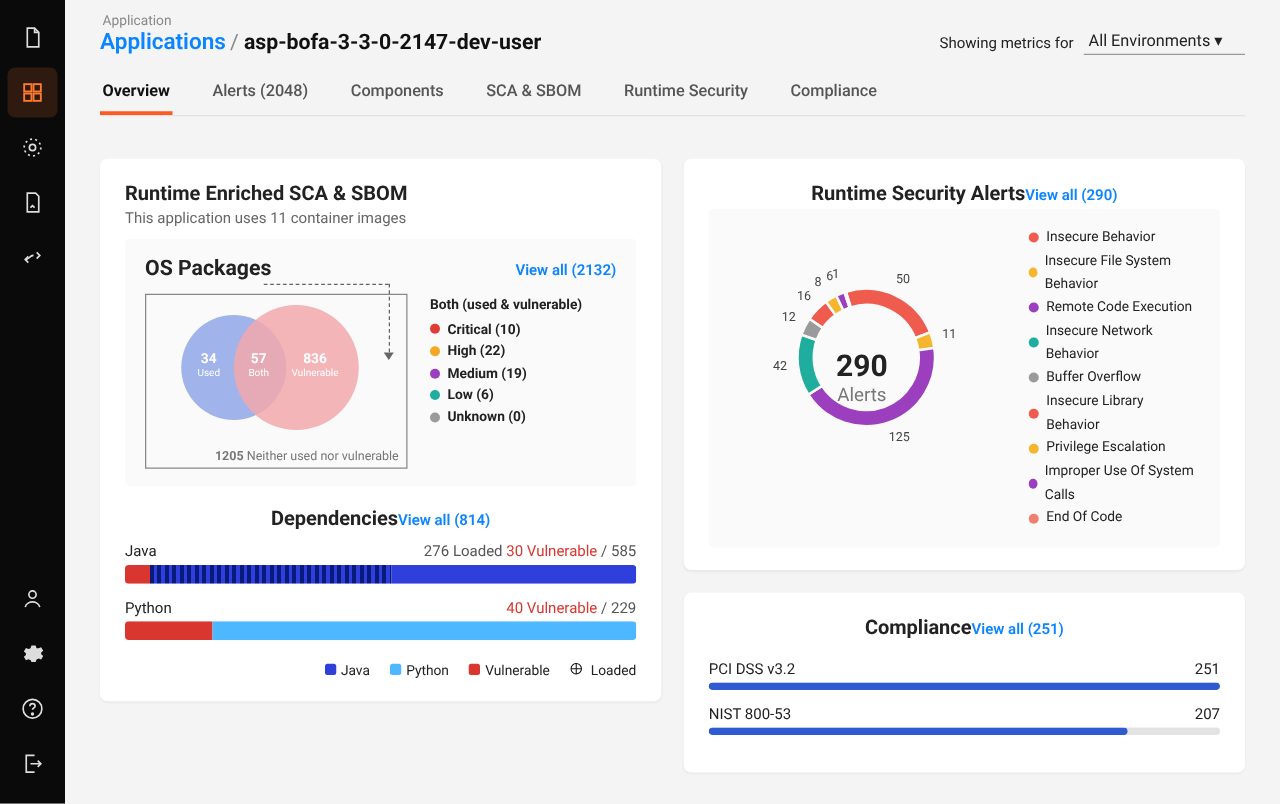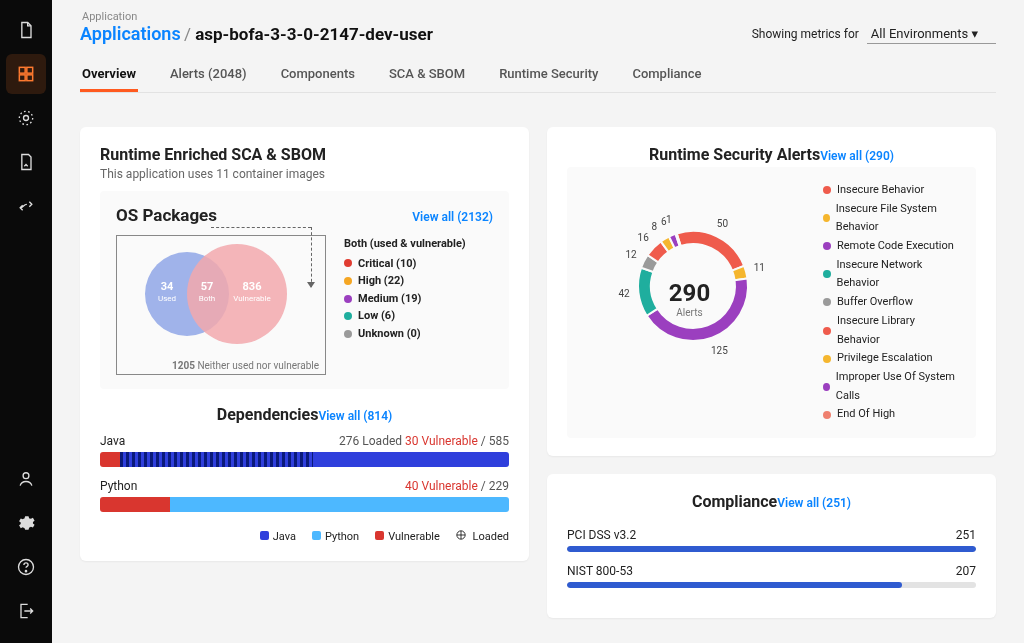--- a/index.html
+++ b/index.html
@@ -50,21 +50,21 @@
   .dep-stats .vuln { color: #d9362f; }
   .dep-bar { height: 15px; border-radius: 3px; display: flex; overflow: hidden; }
   .seg { height: 100%; }
   .dep-legend { display: flex; gap: 16px; justify-content: flex-end; font-size: 11px; margin-top: 18px; flex-wrap: wrap; }
   .sq { width: 9px; height: 9px; display: inline-block; margin-right: 4px; border-radius: 2px; }
   .loaded-icon { width: 10px; height: 10px; display: inline-block; margin-right: 4px; }
   .donut-wrap { display: flex; gap: 20px; align-items: flex-start; }
   .donut-block { position: relative; width: 220px; height: 200px; }
   .donut-center { position: absolute; top: 82px; left: 0; right: 7px; text-align: center; margin-top: 16px; }
   .donut-center .num { font-size: 24px; font-weight: 700; }
-  .donut-center .lbl { font-size: 10px; color: #777; }
+  .donut-center .lbl { font-size: 15px; color: #777; }
   .alerts-legend { font-size: 11px; line-height: 1.7; }
   .comp-row { margin-bottom: 12px; }
   .comp-head { display: flex; justify-content: space-between; font-size: 12px; margin-bottom: 4px; }
   .comp-bar { height: 6px; background: #e3e3e3; border-radius: 3px; overflow: hidden; }
   .comp-fill { height: 100%; background: #2f5bd0; border-radius: 3px; }
   .d-label { position: absolute; font-size: 10px; color: #444; }
 </style>
 </head>
 <body>
 
@@ -337,21 +337,21 @@
                   <div class="legend-row">
                     <span class="dot" style="background:#f5b62e"></span>
                     <span>Privilege Escalation</span>
                   </div>
                   <div class="legend-row">
                     <span class="dot" style="background:#9b3fbf"></span>
                     <span>Improper Use Of System Calls</span>
                   </div>
                   <div class="legend-row">
                     <span class="dot" style="background:#ef806f"></span>
-                    <span>End Of High</span>
+                    <span>End Of Code</span>
                   </div>
                 </div>
             </div>
           </div>
         </div>
 
         <div style="height:18px"></div>
 
         <div class="panel">
           <div class="section-header" style="margin-bottom:14px">

